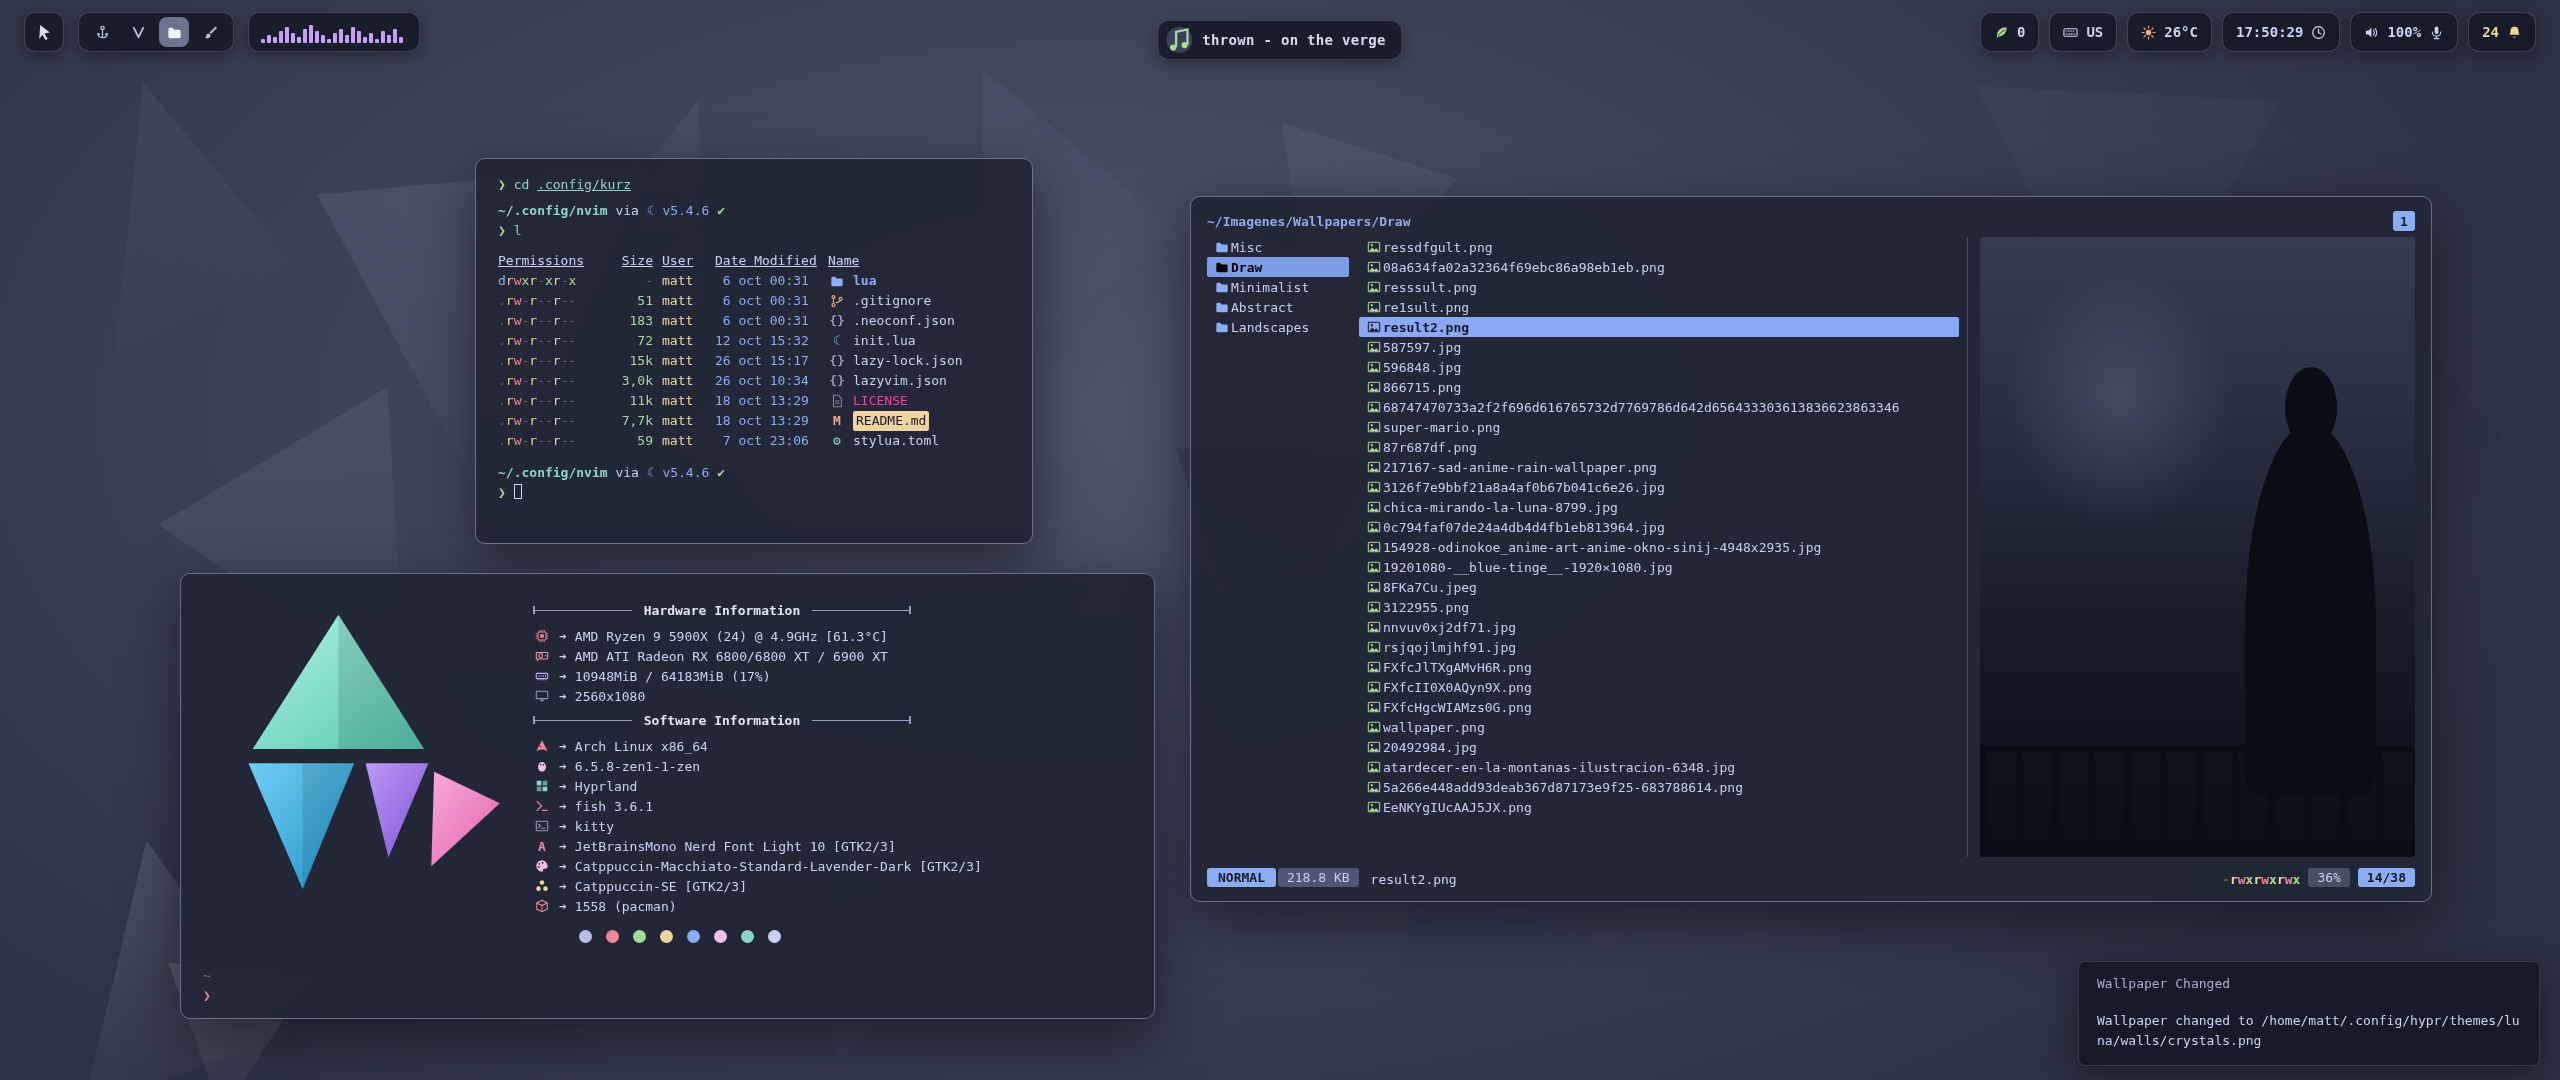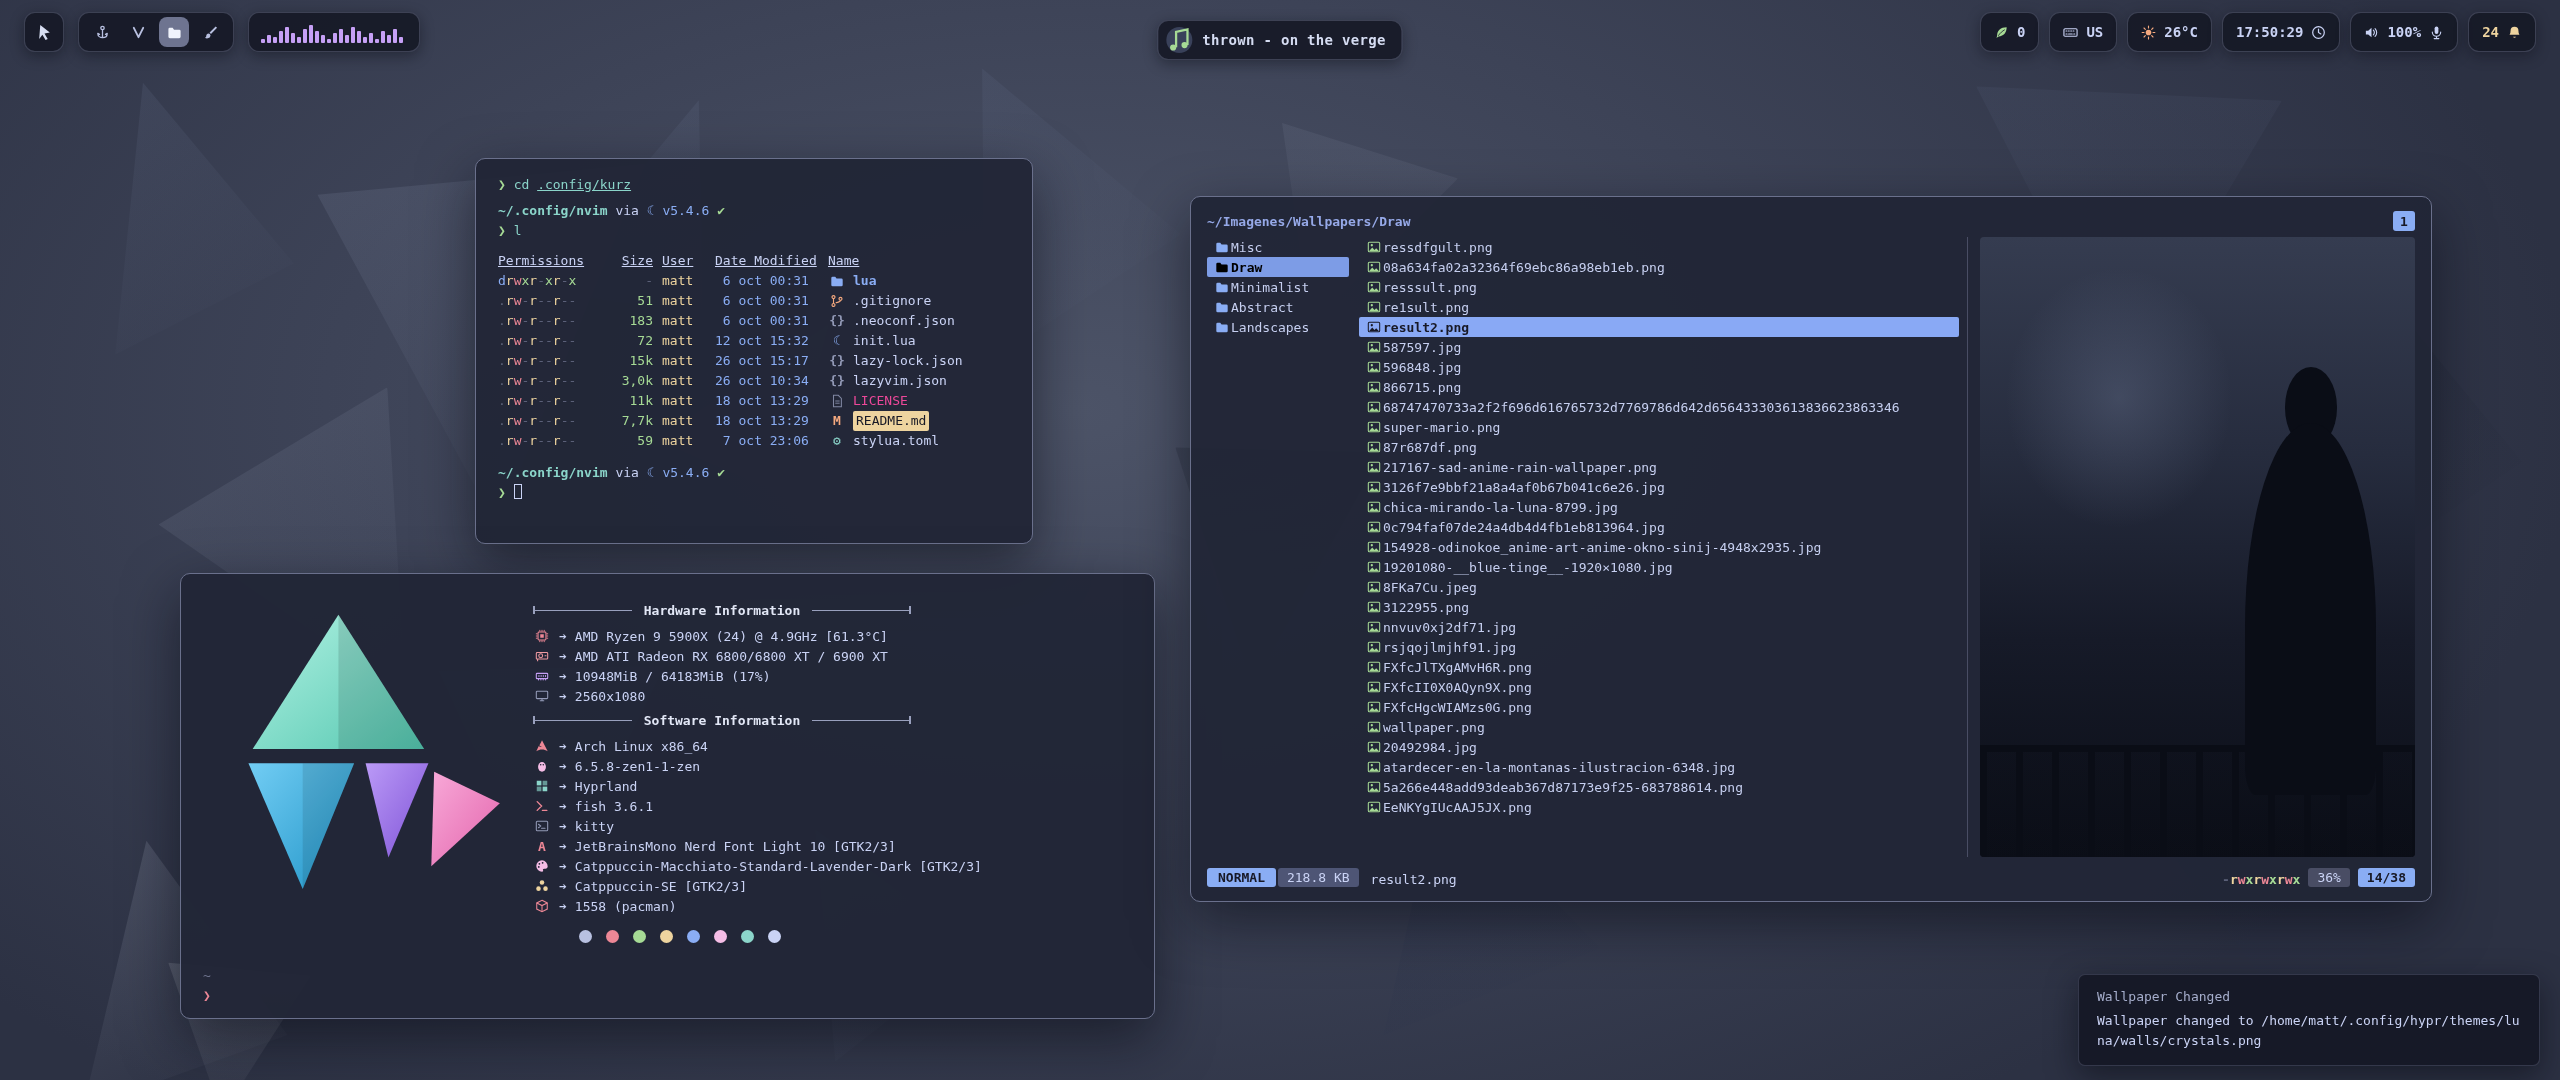--- a/index.html
+++ b/index.html
@@ -106,21 +106,21 @@
   .sb-left,.sb-right{display:flex;align-items:flex-end}
   .b-mode{background:#8aadf4;color:#181926;padding:2px 11px;border-radius:3px;font-weight:bold}
   .b-size{background:#4e5575;color:#cad3f5;padding:2px 9px;border-radius:3px;margin-left:2px}
   .sb-name{margin-left:12px;color:#cad3f5}
   #sb-perms{white-space:pre;font-weight:bold}
   .b-pct{background:#494d64;color:#cad3f5;padding:2px 9px;border-radius:3px;margin:0 8px}
   .b-pos{background:#8aadf4;color:#181926;padding:2px 9px;border-radius:3px;font-weight:bold}
 
   
   #notification{position:absolute;right:20px;bottom:14px;width:462px;background:rgba(22,25,38,.97);border:1px solid rgba(91,96,120,.45);border-radius:7px;padding:14px 18px;z-index:6;box-shadow:0 10px 30px rgba(8,10,18,.5);cursor:pointer}
-  #notif-title{font-size:13px;color:#a5adcb;margin-bottom:7px}
+  #notif-title{font-size:13px;color:#a5adcb;margin-bottom:20px}
   #notif-body{font-size:13px;color:#cad3f5;line-height:1.55;word-break:break-all}
 </style>
 </head>
 <body>
 
 <div id="wallpaper">
     <div class="shard" style="left:60px;top:80px;width:220px;height:260px;transform:rotate(-12deg);opacity:0.1;background:linear-gradient(160deg,#9fb0d4,transparent);clip-path:polygon(50% 0,100% 80%,12% 100%)"></div>
     <div class="shard" style="left:300px;top:140px;width:320px;height:380px;transform:rotate(8deg);opacity:0.12;background:linear-gradient(160deg,#b9c6e4,transparent);clip-path:polygon(0 20%,100% 0,70% 100%)"></div>
     <div class="shard" style="left:560px;top:90px;width:180px;height:240px;transform:rotate(24deg);opacity:0.1;background:linear-gradient(160deg,#8fa0c4,transparent);clip-path:polygon(50% 0,100% 80%,12% 100%)"></div>
     <div class="shard" style="left:180px;top:420px;width:260px;height:300px;transform:rotate(-18deg);opacity:0.1;background:linear-gradient(160deg,#c9d4ec,transparent);clip-path:polygon(0 20%,100% 0,70% 100%)"></div>

